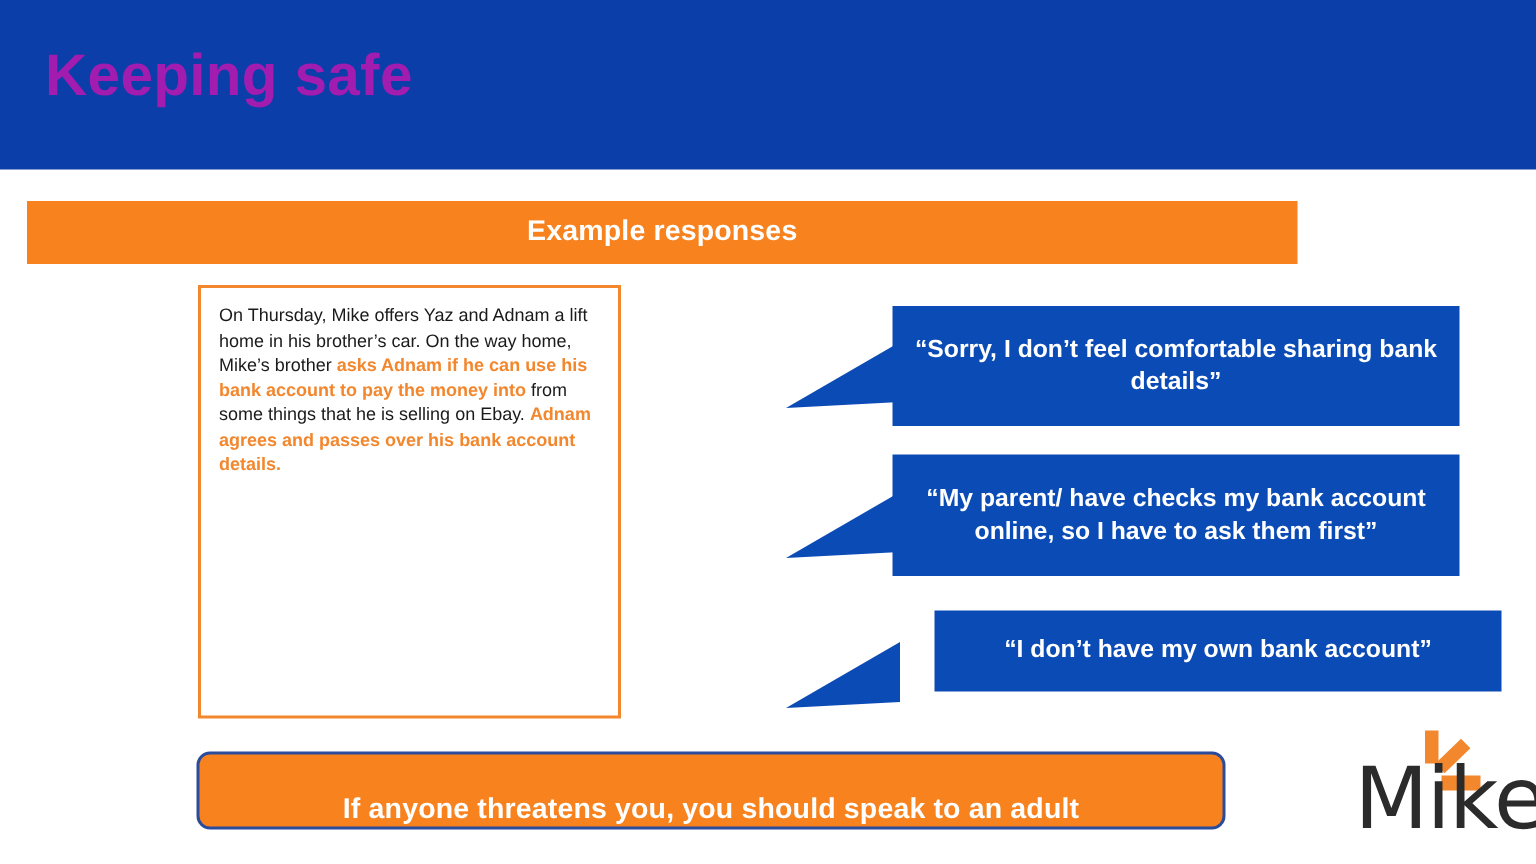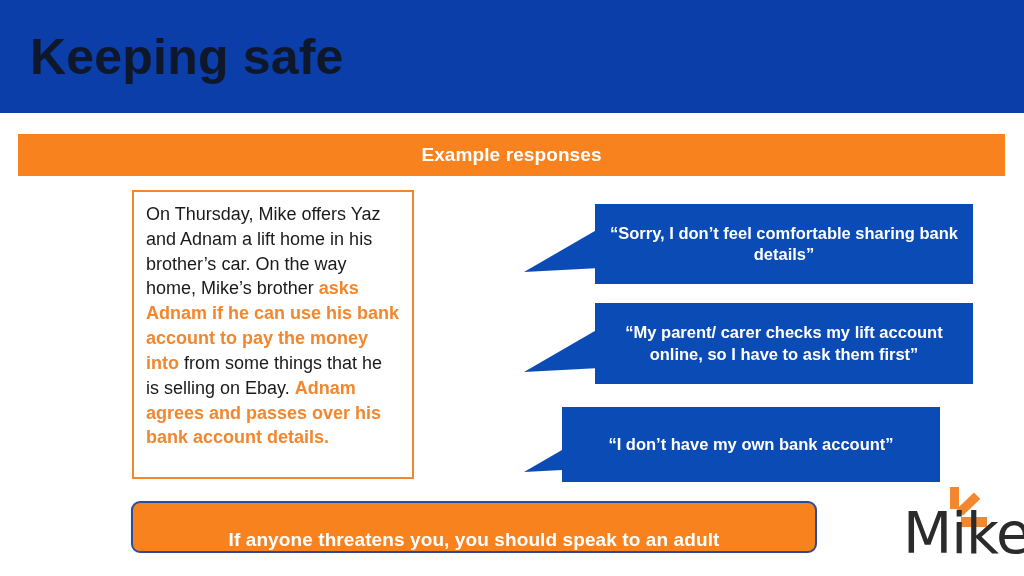--- a/index.html
+++ b/index.html
@@ -27,34 +27,34 @@
     position: absolute;
     left: 0; top: 0;
     width: 1024px;
     height: 113px;
     background: #0b3ea8;
   }
   .slide-title {
     position: absolute;
     left: 30px;
     top: 30px;
-    font-size: 50px;
-    font-weight: 600;
-    color: #0f172a;
+    font-size: 39px;
+    font-weight: 600;
+    color: #a21caf;
     letter-spacing: 0.2px;
     line-height: 1.1;
     white-space: nowrap;
   }
 
   
   .section-banner {
     position: absolute;
     left: 18px;
     top: 134px;
-    width: 987px;
+    width: 847px;
     height: 42px;
     background: #f7821e;
     display: flex;
     align-items: center;
     justify-content: center;
   }
   .section-banner-text {
     color: #ffffff;
     font-size: 19px;
     font-weight: 600;
@@ -67,21 +67,21 @@
     left: 132px;
     top: 190px;
     width: 282px;
     height: 289px;
     border: 2px solid #f2872e;
     box-sizing: border-box;
     background: #ffffff;
     padding: 10px 12px 8px 12px;
   }
   .scenario-text {
-    font-size: 18px;
+    font-size: 12px;
     line-height: 1.38;
     color: #1a1a1a;
     font-weight: 400;
   }
   .scenario-text .hl {
     color: #f2872e;
     font-weight: 700;
   }
 
   
@@ -99,21 +99,21 @@
     color: #ffffff;
     font-size: 16.5px;
     font-weight: 600;
     line-height: 1.28;
     padding: 0 14px;
   }
 
   #bubble-1 { left: 595px; top: 192px; width: 378px; height: 80px; }
 
   #bubble-2 { left: 595px; top: 291px; width: 378px; height: 81px; }
-  #bubble-3 { left: 562px; top: 395px; width: 378px; height: 75px; }
+  #bubble-3 { left: 623px; top: 395px; width: 378px; height: 54px; }
 
   
   .tail-svg { position: absolute; pointer-events: none; }
 
   
   .cta-box {
     position: absolute;
     left: 131px;
     top: 501px;
     width: 686px;
@@ -198,21 +198,21 @@
     <polygon points="76,0 76,40 0,44" fill="#0b4bb5"></polygon>
   </svg>
   <svg class="tail-svg" style="left:524px; top:428px;" width="76" height="46" viewBox="0 0 76 46">
     <polygon points="76,0 76,40 0,44" fill="#0b4bb5"></polygon>
   </svg>
 
   <div class="bubble" id="bubble-1">
     <span class="bubble-text">“Sorry, I don’t feel comfortable sharing bank details”</span>
   </div>
   <div class="bubble" id="bubble-2">
-    <span class="bubble-text">“My parent/ carer checks my lift account online, so I have to ask them first”</span>
+    <span class="bubble-text">“My parent/ have checks my bank account online, so I have to ask them first”</span>
   </div>
   <div class="bubble" id="bubble-3">
     <span class="bubble-text">“I don’t have my own bank account”</span>
   </div>
 
   <div class="cta-box">
     <span class="cta-text">If anyone threatens you, you should speak to an adult</span>
   </div>
 
   <div class="logo">

